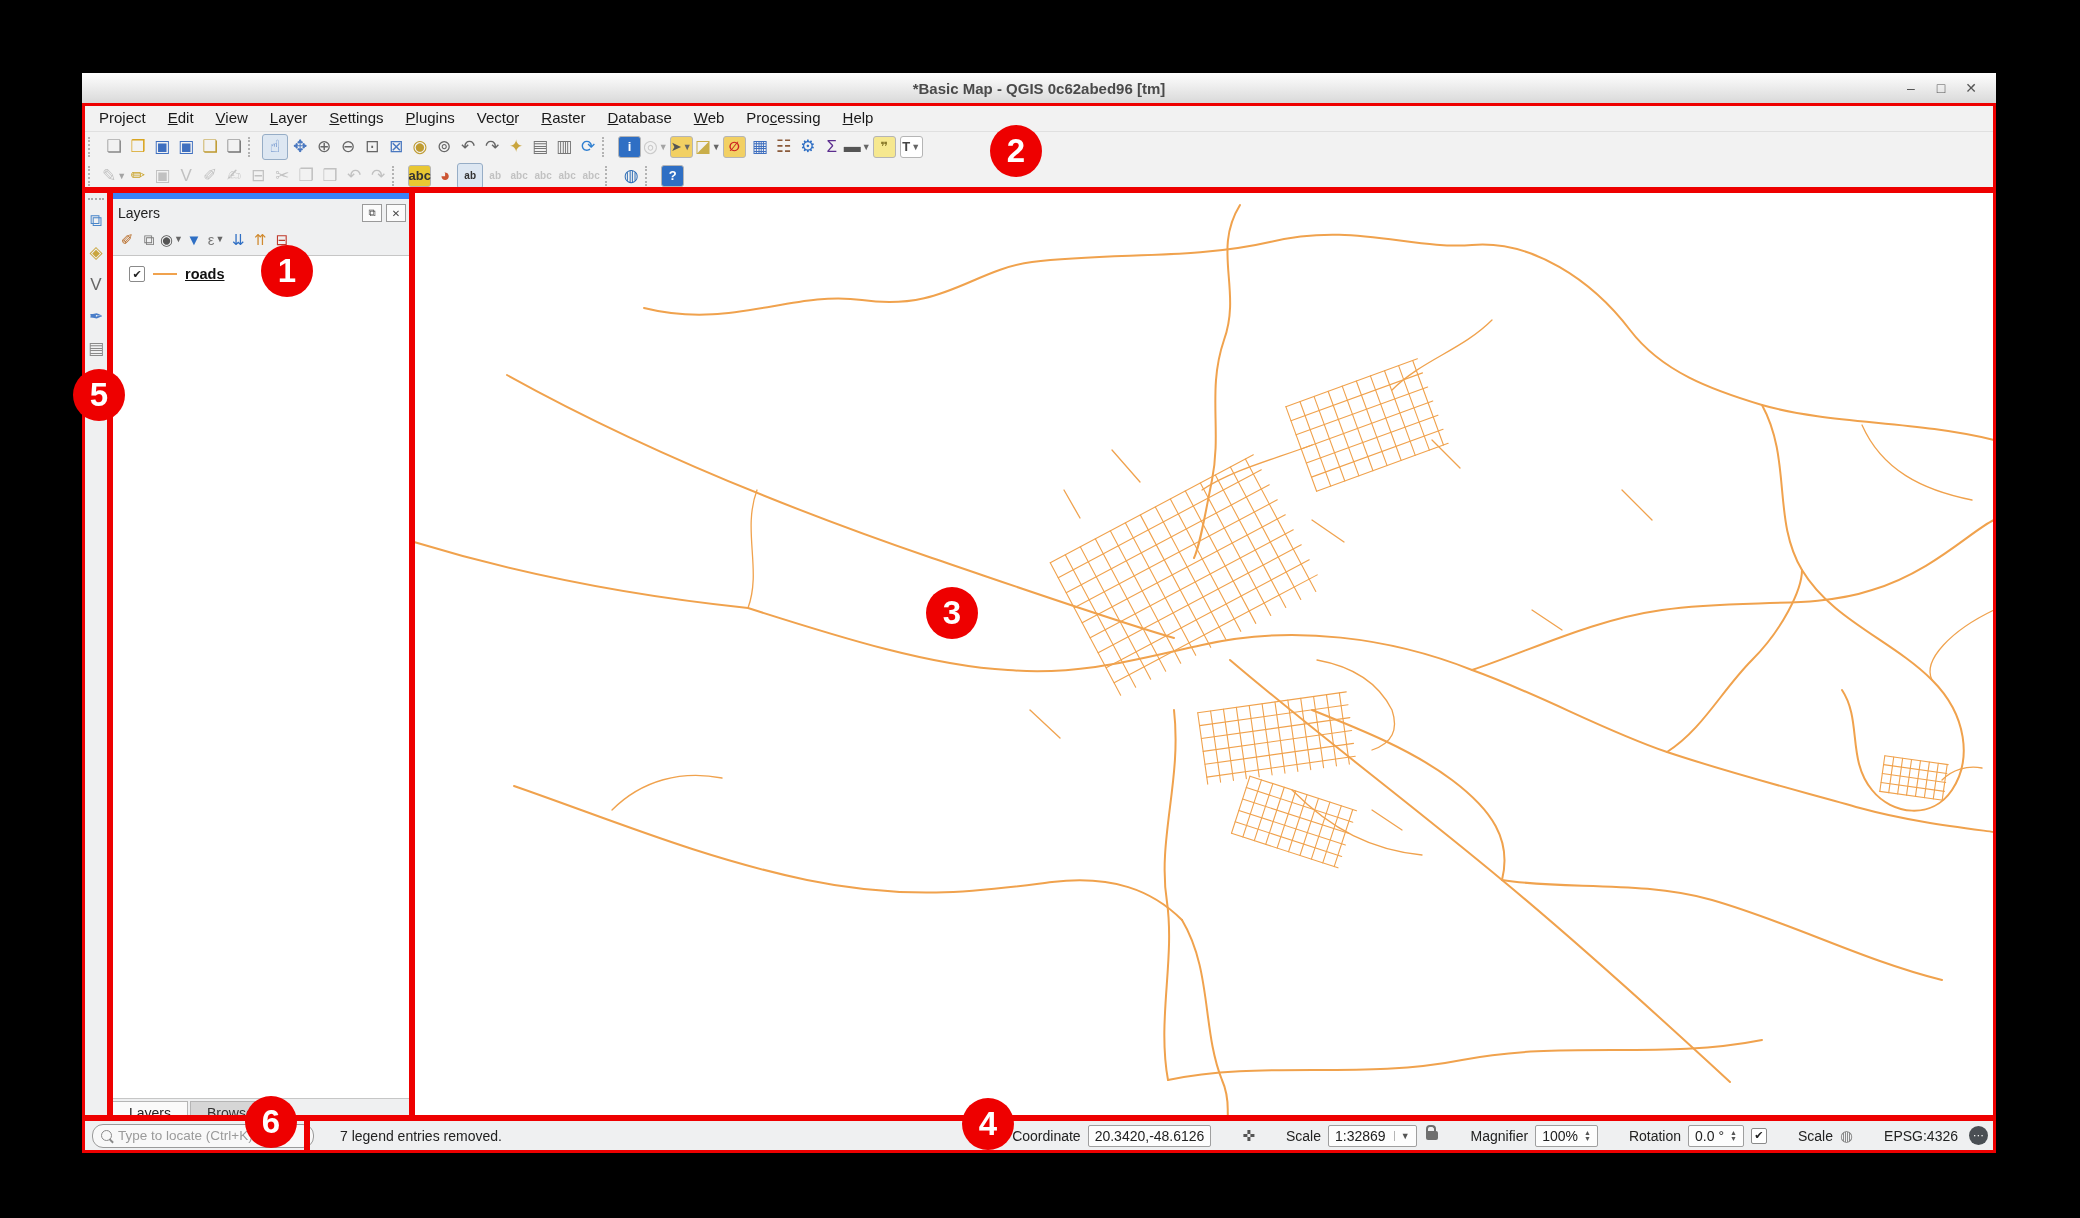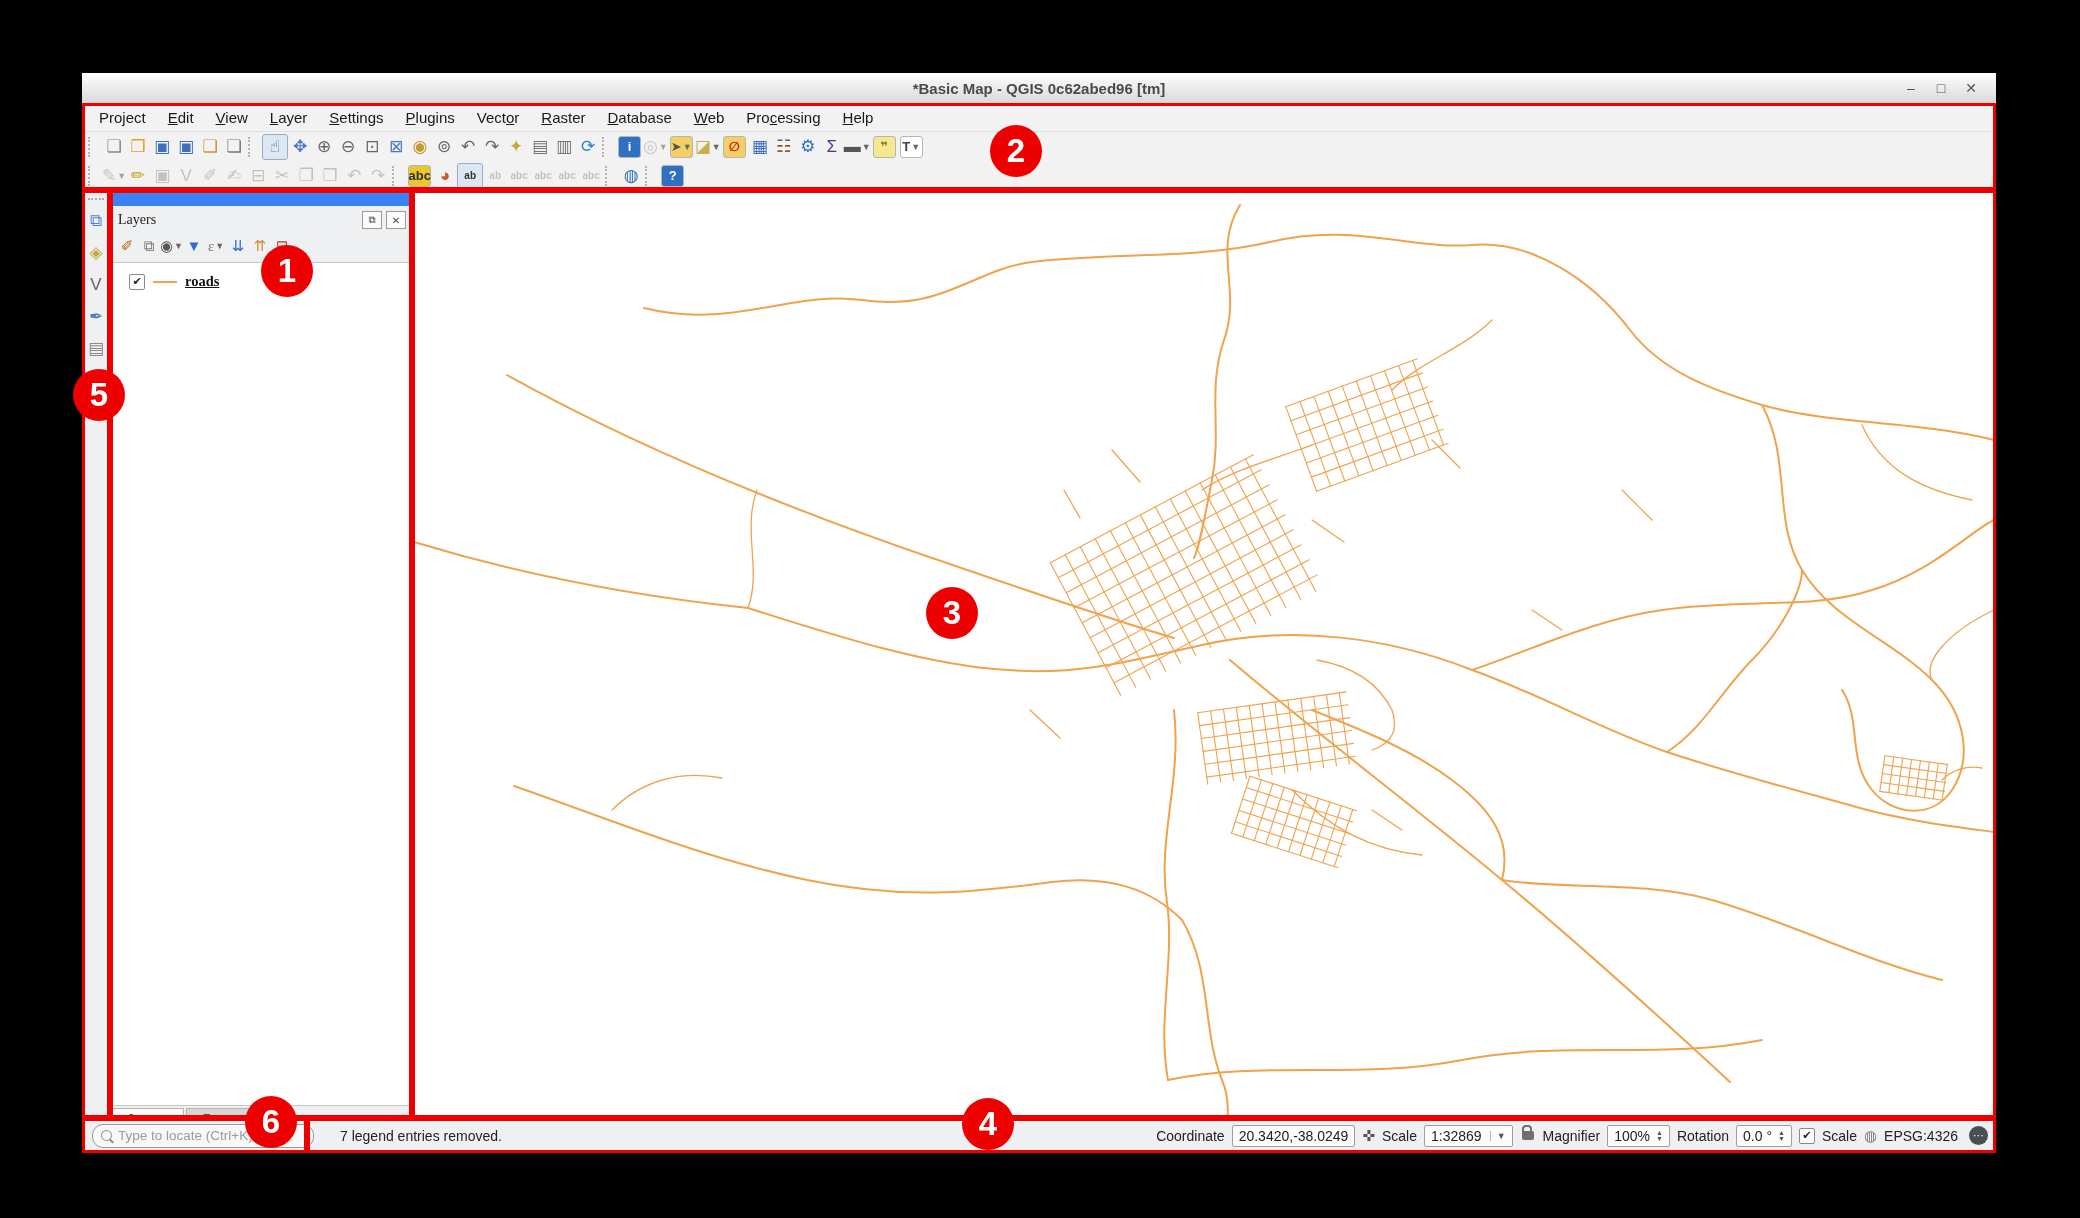--- a/index.html
+++ b/index.html
@@ -33,21 +33,21 @@
   .tb-dd{font-size:9px;color:#666;margin-left:1px;}
 
   
   .leftrail{position:absolute;left:0;top:117px;width:28px;height:928px;background:#eff0f1;
     display:flex;flex-direction:column;align-items:center;padding-top:6px;box-sizing:border-box;}
   .rail-handle{width:16px;border-top:2px dotted #ababab;margin:2px 0 8px 0;}
   .rail-btn{width:24px;height:24px;margin-bottom:8px;display:flex;align-items:center;justify-content:center;}
   .rail-btn .glyph{font-size:17px;}
 
   
-  .layers-panel{position:absolute;left:28px;top:133px;width:302px;height:928px;background:#eff0f1;box-sizing:border-box;font-family:Liberation Serif, serif;}
+  .layers-panel{position:absolute;left:28px;top:126px;width:302px;height:928px;background:#eff0f1;box-sizing:border-box;}
   .panel-header{height:24px;display:flex;align-items:center;padding:2px 6px 0 8px;}
   .panel-title{font-size:14px;color:#222;flex:1;}
   .panel-hbtn{width:18px;height:16px;border:1px solid #9a9a9a;background:#fbfbfb;color:#444;
     font-size:10px;display:flex;align-items:center;justify-content:center;margin-left:4px;}
   .panel-toolbar{height:28px;display:flex;align-items:center;padding-left:6px;}
   .panel-toolbar .tb-btn{min-width:22px;height:22px;}
   .panel-toolbar .glyph{font-size:15px;}
   .layer-tree{position:absolute;left:2px;right:2px;top:56px;bottom:28px;background:#fff;border:1px solid #c6c6c6;}
   .layer-row{display:flex;align-items:center;padding:10px 0 0 16px;}
   .cbx{width:14px;height:14px;border:1px solid #8a8a8a;background:#fff;border-radius:2px;
@@ -70,21 +70,21 @@
     display:flex;align-items:center;padding:0 8px;box-sizing:border-box;font-size:14px;color:#222;}
   .locate{width:204px;height:22px;border:1px solid #9a9a9a;border-radius:11px;background:#f8f8f8;
     display:flex;align-items:center;padding:0 8px;margin-left:2px;}
   .mag-ico{width:9px;height:9px;border:1.5px solid #8a8a8a;border-radius:50%;position:relative;margin-right:6px;flex:none;}
   .mag-ico::after{content:"";position:absolute;width:5px;height:1.5px;background:#8a8a8a;
     transform:rotate(45deg);left:7px;top:9px;}
   .locate .ph{color:#9a9a9a;font-size:13.5px;white-space:nowrap;overflow:hidden;}
   .sb-msg{margin-left:26px;white-space:nowrap;}
   .sb-spacer{flex:1;}
   .sb-right{display:flex;align-items:center;gap:7px;}
-  .sb-label{white-space:nowrap;}
+  .sb-label{white-space:nowrap;margin-left:24px;}
   .sb-box{background:#fdfdfd;border:1px solid #9f9f9f;border-radius:2px;height:20px;
     display:flex;align-items:center;padding:0 6px;white-space:nowrap;}
   .sb-combo{display:flex;align-items:center;}
   .sb-combo .arrow{border-left:1px solid #b5b5b5;margin-left:8px;padding-left:6px;font-size:9px;color:#555;}
   .spin{display:flex;flex-direction:column;justify-content:center;margin-left:6px;line-height:6px;}
   .spin span{font-size:7px;color:#555;}
   .lock{width:12px;height:9px;background:#6f6f6f;border-radius:2px;position:relative;margin:0 2px;}
   .lock::before{content:"";position:absolute;width:6px;height:6px;border:2px solid #6f6f6f;
     border-bottom:none;border-radius:4px 4px 0 0;left:0px;top:-6px;}
   .globe{font-size:15px;color:#7a7a7a;}
@@ -515,21 +515,21 @@
 
   <div class="statusbar">
     <div class="locate">
       <span class="mag-ico"></span>
       <span class="ph">Type to locate (Ctrl+K)</span>
     </div>
     <span class="sb-msg">7 legend entries removed.</span>
     <span class="sb-spacer"></span>
     <div class="sb-right">
       <span class="sb-label">Coordinate</span>
-      <span class="sb-box">20.3420,-38.0249</span>
+      <span class="sb-box">20.3420,-48.6126</span>
       <span class="sb-label" style="font-size:15px;color:#555">✜</span>
       <span class="sb-label">Scale</span>
       <span class="sb-box sb-combo">
           <span>1:32869</span>
           <span class="arrow">▼</span>
         </span>
       <span class="lock"></span>
       <span class="sb-label">Magnifier</span>
       <span class="sb-box">
           <span>100%</span>

